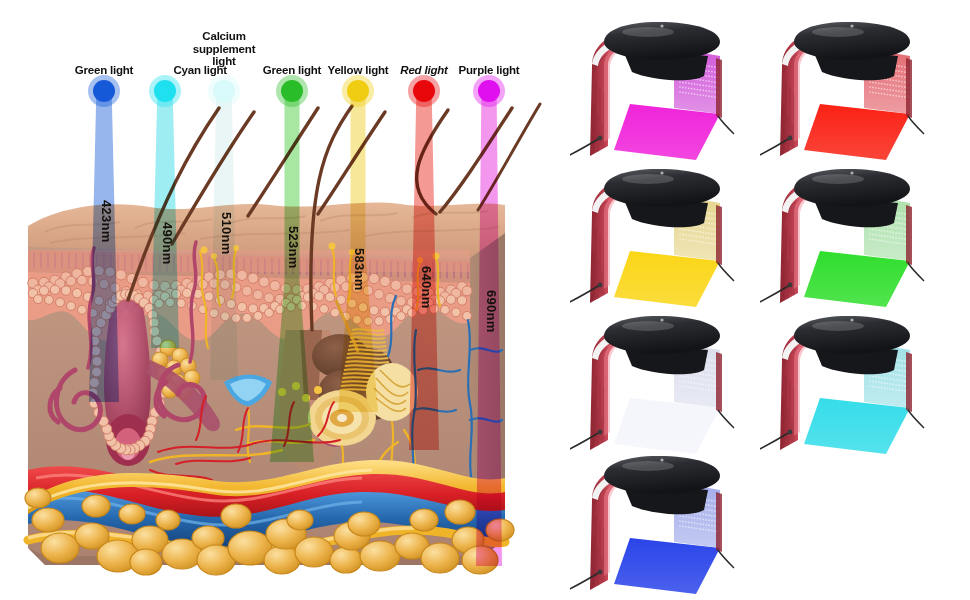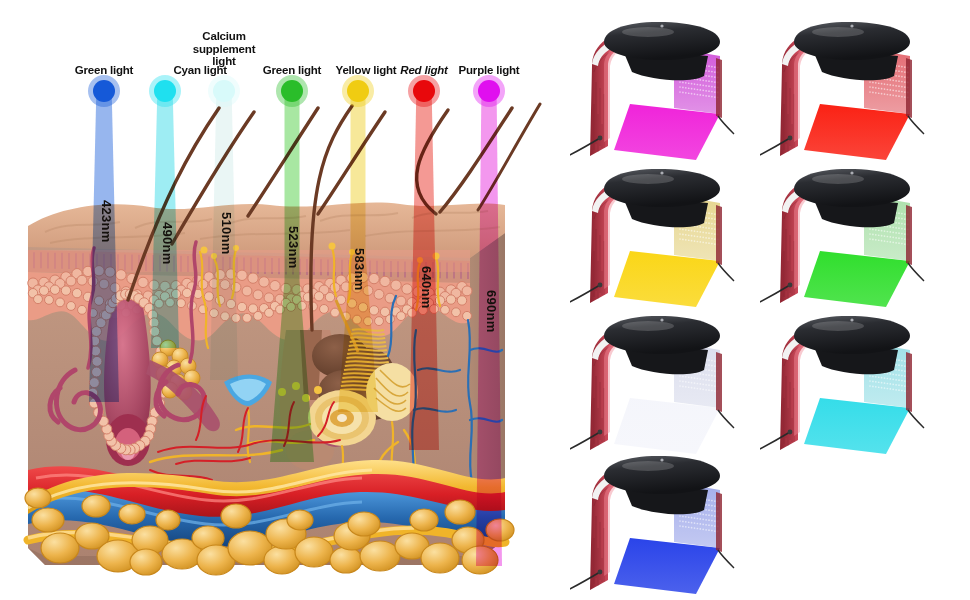--- a/index.html
+++ b/index.html
@@ -693,21 +693,21 @@
         <div class="beam-label" style="left: 42px; top: 64px; width: 124px;">Green light</div>
         <div class="nm-text" style="left: 114px; top: 200px;">423nm</div>
         <div class="beam-label" style="left: 103px; top: 64px; width: 124px; text-align: right;">Cyan light</div>
         <div class="nm-text" style="left: 175px; top: 222px;">490nm</div>
         <div class="beam-label" style="left: 162px; top: 30px; width: 124px;">Calcium
 supplement
 light</div>
         <div class="nm-text" style="left: 234px; top: 212px;">510nm</div>
         <div class="beam-label" style="left: 230px; top: 64px; width: 124px;">Green light</div>
         <div class="nm-text" style="left: 301px; top: 226px;">523nm</div>
-        <div class="beam-label" style="left: 296px; top: 64px; width: 140px;">Yellow light</div>
+        <div class="beam-label" style="left: 296px; top: 64px; width: 124px;">Yellow light</div>
         <div class="nm-text" style="left: 367px; top: 248px;">583nm</div>
         <div class="beam-label" style="left: 362px; top: 64px; width: 124px; font-style: italic;">Red light</div>
         <div class="nm-text" style="left: 434px; top: 266px;">640nm</div>
         <div class="beam-label" style="left: 427px; top: 64px; width: 124px;">Purple light</div>
         <div class="nm-text" style="left: 499px; top: 290px;">690nm</div>
       </div>
 
   </div>
 
   <div id="devices-panel">

